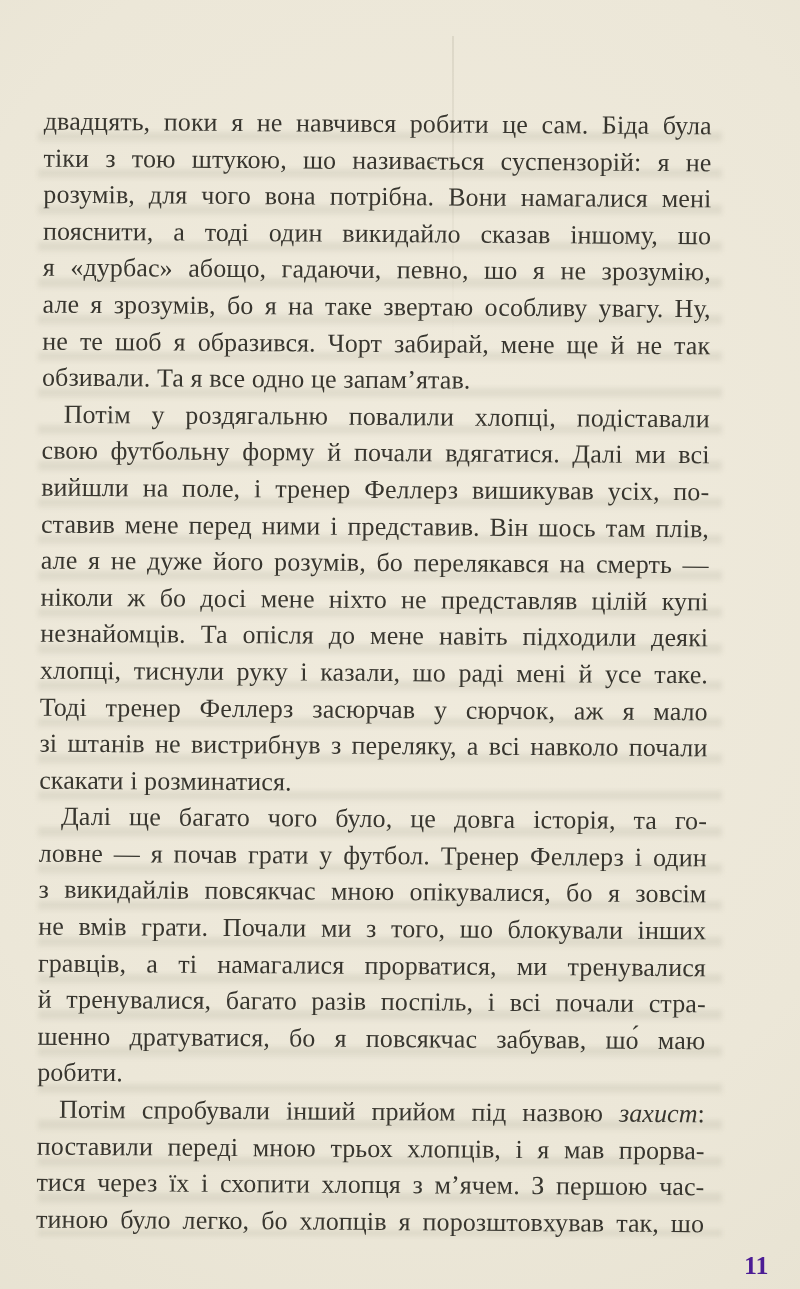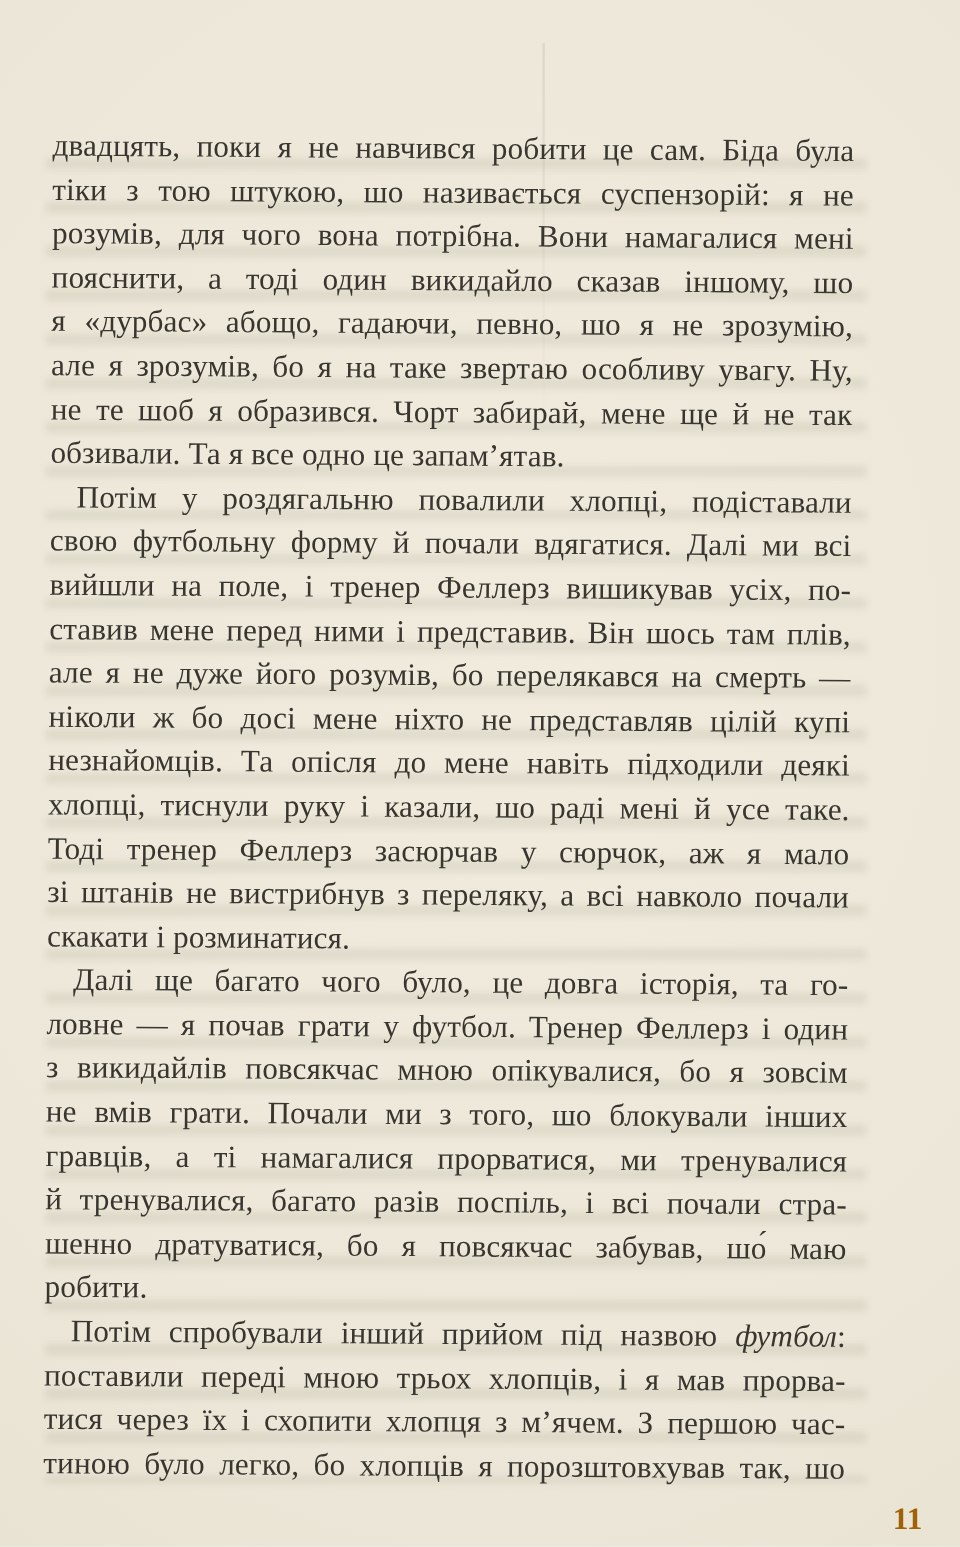--- a/index.html
+++ b/index.html
@@ -76,21 +76,21 @@
   .line em {
     font-style: italic;
   }
   .pagenum {
     position: absolute;
     left: 744px;
     top: 1212px;
     font-size: 26px;
     line-height: 36px;
     font-weight: bold;
-    color: #a16207;
+    color: #4c1d95;
   }
 </style>
 </head>
 <body>
 
 <div class="page">
 
   <div class="bleedthrough"></div>
   <div class="crease"></div>
 
@@ -126,21 +126,21 @@
       <div class="line">ловне — я почав грати у футбол. Тренер Феллерз і один</div>
       <div class="line">з викидайлів повсякчас мною опікувалися, бо я зовсім</div>
       <div class="line">не вмів грати. Почали ми з того, шо блокували інших</div>
       <div class="line">гравців, а ті намагалися прорватися, ми тренувалися</div>
       <div class="line">й тренувалися, багато разів поспіль, і всі почали стра-</div>
       <div class="line">шенно дратуватися, бо я повсякчас забував, шо́ маю</div>
       <div class="line end">робити.</div>
     </section>
 
     <section class="paragraph">
-      <div class="line indent"><span>Потім спробували інший прийом під назвою </span><em>футбол</em><span>:</span></div>
+      <div class="line indent"><span>Потім спробували інший прийом під назвою </span><em>захист</em><span>:</span></div>
       <div class="line">поставили переді мною трьох хлопців, і я мав прорва-</div>
       <div class="line">тися через їх і схопити хлопця з м’ячем. З першою час-</div>
       <div class="line">тиною було легко, бо хлопців я порозштовхував так, шо</div>
     </section>
 
   </main>
 
   <div class="pagenum">11</div>
 
 </div>

